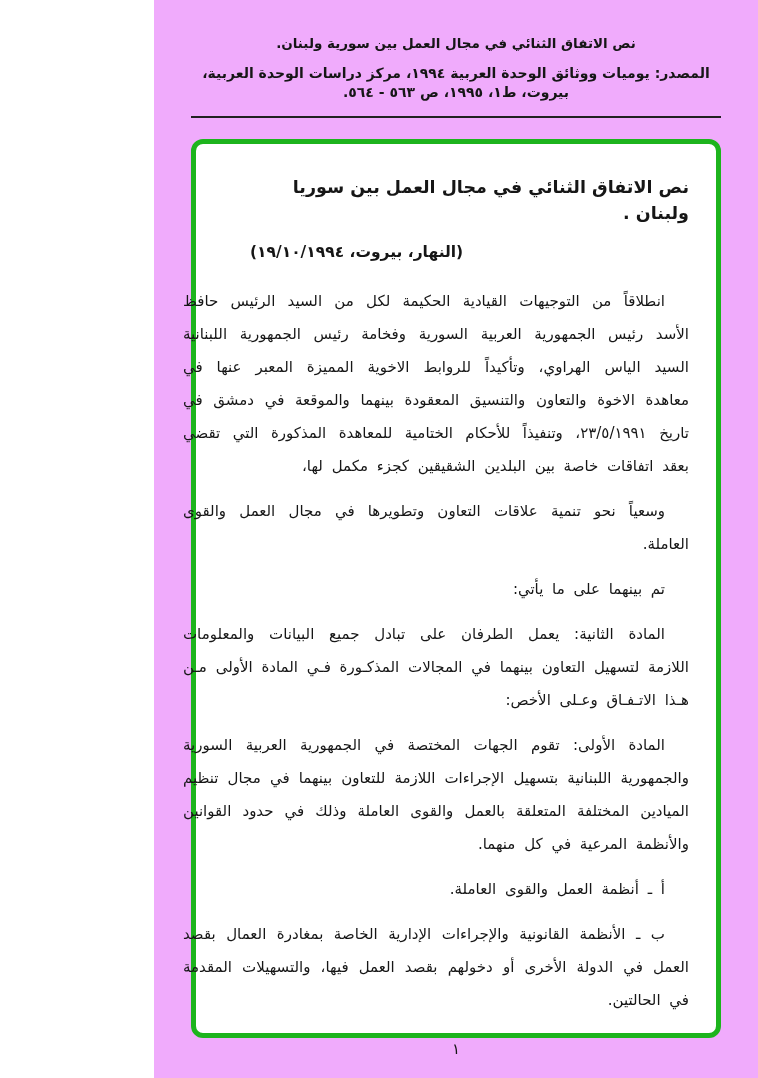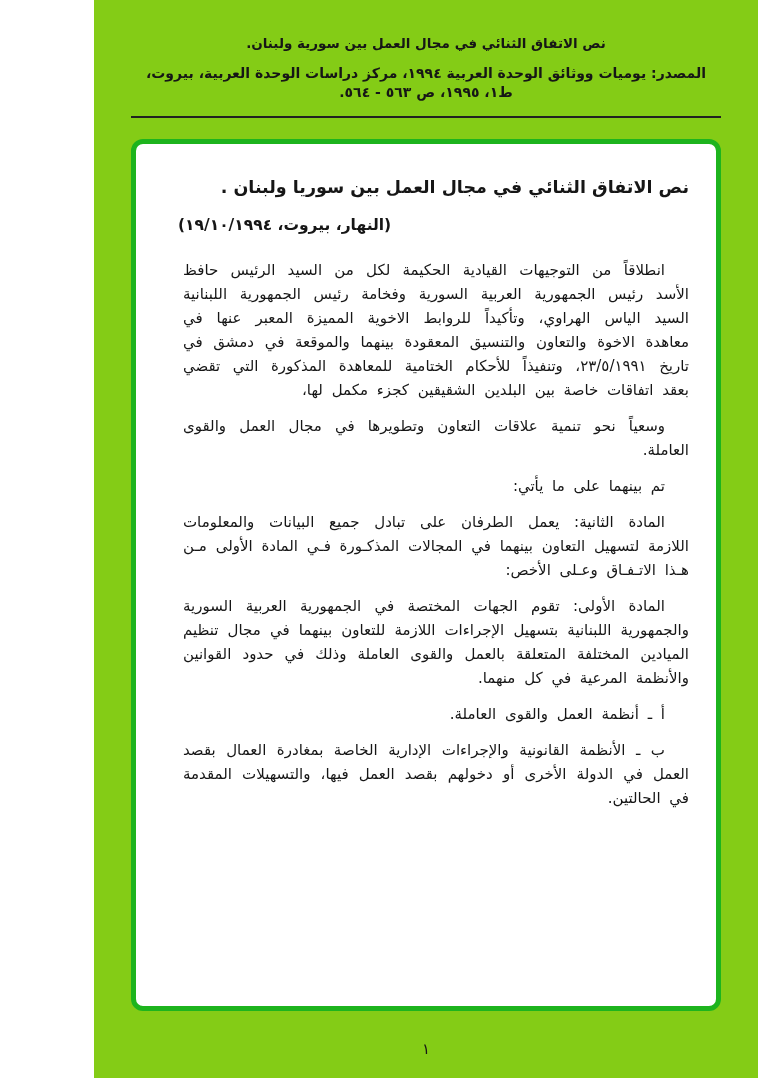--- a/index.html
+++ b/index.html
@@ -1,24 +1,24 @@
 <!DOCTYPE html>
 <html lang="ar" dir="rtl" style="--border-green: #1db41d;"><head>
 <meta charset="utf-8">
 <style>
   * { box-sizing: border-box; }
   html, body { margin: 0; padding: 0; background: #ffffff; }
   body { width: 758px; }
 
   .page {
     position: relative;
-    width: 664px;
+    width: 604px;
     height: 1078px;
     padding: 34px 37px 0;
-    background: #84cc16;
+    background: #f0abfc;
     color: #161616;
     font-family: "DejaVu Sans", sans-serif;
     direction: rtl;
     overflow: hidden;
   }
 
   .page-header { text-align: center; }
   .header-title {
     font-weight: 700;
     font-size: 13.5px;
@@ -34,21 +34,21 @@
   .divider {
     border: none;
     border-top: 2px solid #212121;
     margin: 13px 0 0;
   }
 
   .doc-frame {
     margin-top: 21px;
     border: 5px solid var(--border-green, #1db41d);
     border-radius: 12px;
-    padding: 24px 27px 16px 32px;
+    padding: 24px 27px 16px 44px;
     min-height: 872px;
     background: #ffffff;
   }
 
   .doc-title {
     margin: 6px 0 0;
     font-size: 17.5px;
     font-weight: 700;
     text-align: right;
     line-height: 1.5;
@@ -63,21 +63,21 @@
   }
 
   .doc-body {
     width: 506px;
     margin-top: 24px;
   }
 
   .para {
     margin: 0 0 12px;
     font-size: 15px;
-    line-height: 24px;
+    line-height: 33px;
     text-align: justify;
     text-indent: 24px;
     word-spacing: 4px;
   }
   .para:last-child { margin-bottom: 0; }
 
   .page-footer {
     position: absolute;
     left: 0;
     right: 0;

